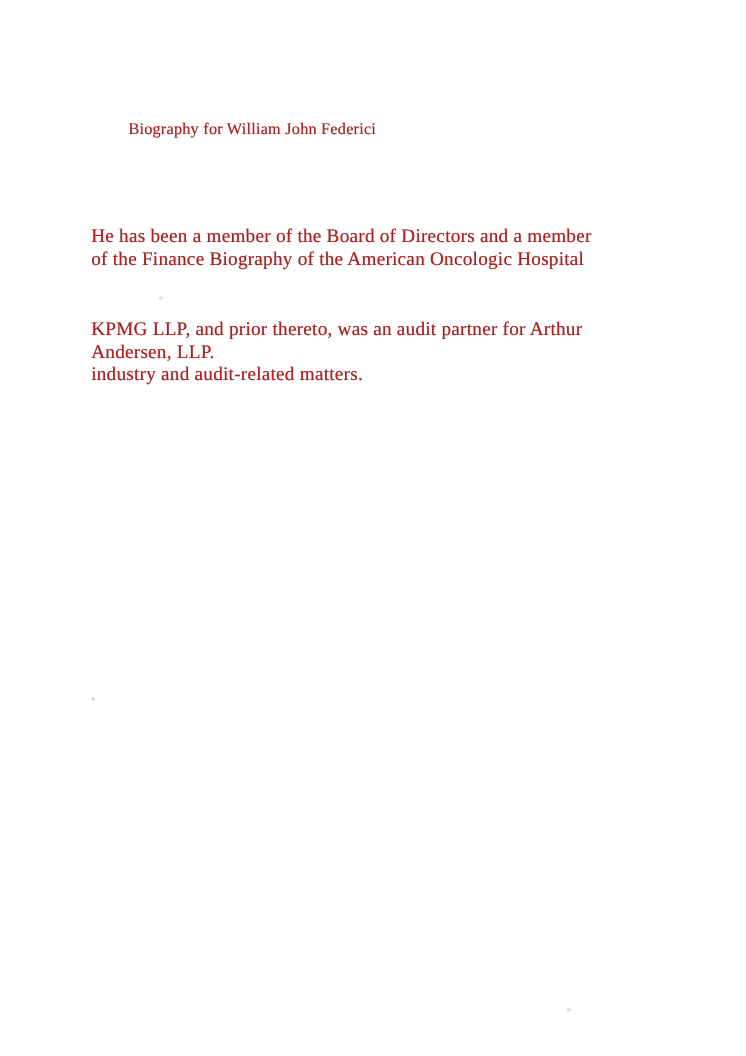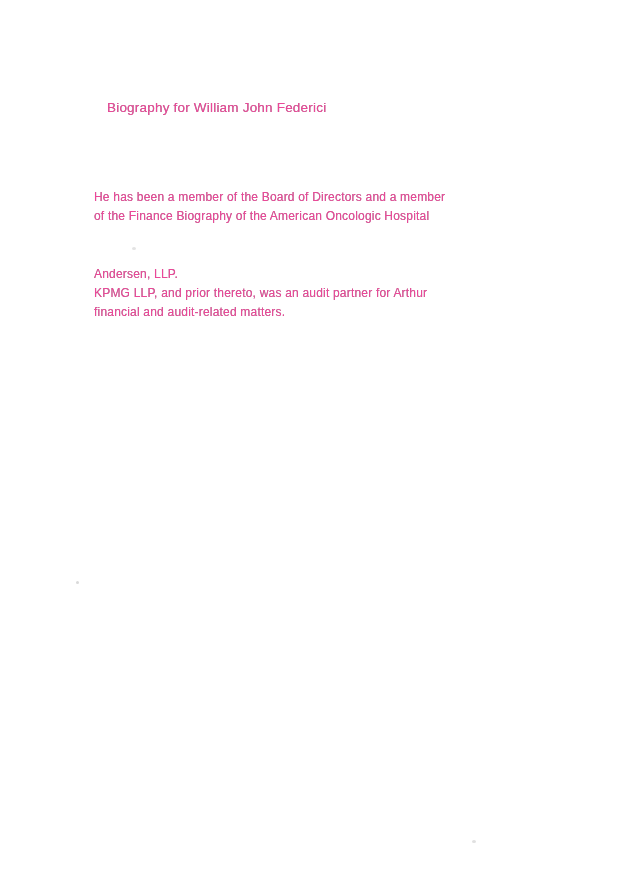--- a/index.html
+++ b/index.html
@@ -6,37 +6,37 @@
     margin: 0;
     padding: 0;
     background: #ffffff;
   }
   .page {
     position: relative;
     width: 622px;
     height: 880px;
     background: #ffffff;
     overflow: hidden;
-    font-family: Liberation Sans, sans-serif;
-    color: #ec4899;
+    font-family: Liberation Serif, serif;
+    color: #b91c1c;
   }
   .doc-title {
     position: absolute;
     left: 107px;
     top: 98px;
     font-size: 13.5px;
     line-height: 19px;
     letter-spacing: 0.2px;
     white-space: nowrap;
     text-shadow: 0 0 0.6px rgba(45,45,45,0.55);
   }
   .paragraph {
     position: absolute;
-    left: 94px;
-    font-size: 12px;
+    left: 76px;
+    font-size: 16px;
     line-height: 19.2px;
     letter-spacing: 0.2px;
     text-shadow: 0 0 0.6px rgba(45,45,45,0.55);
   }
   .paragraph .line {
     white-space: nowrap;
   }
   .para-1 { top: 188px; }
   .para-2 { top: 265px; }
   .speck {
@@ -65,22 +65,22 @@
 <div class="page">
 
   <div class="doc-title">Biography for William John Federici</div>
 
   <div class="paragraph para-1">
     <div class="line">He has been a member of the Board of Directors and a member</div>
     <div class="line">of the Finance Biography of the American Oncologic Hospital</div>
   </div>
 
   <div class="paragraph para-2">
+    <div class="line">KPMG LLP, and prior thereto, was an audit partner for Arthur</div>
     <div class="line">Andersen, LLP.</div>
-    <div class="line">KPMG LLP, and prior thereto, was an audit partner for Arthur</div>
-    <div class="line">financial and audit-related matters.</div>
+    <div class="line">industry and audit-related matters.</div>
   </div>
 
   <div class="speck speck-1"></div>
   <div class="speck speck-2"></div>
   <div class="speck speck-3"></div>
 
 </div>
 
 </body></html>

